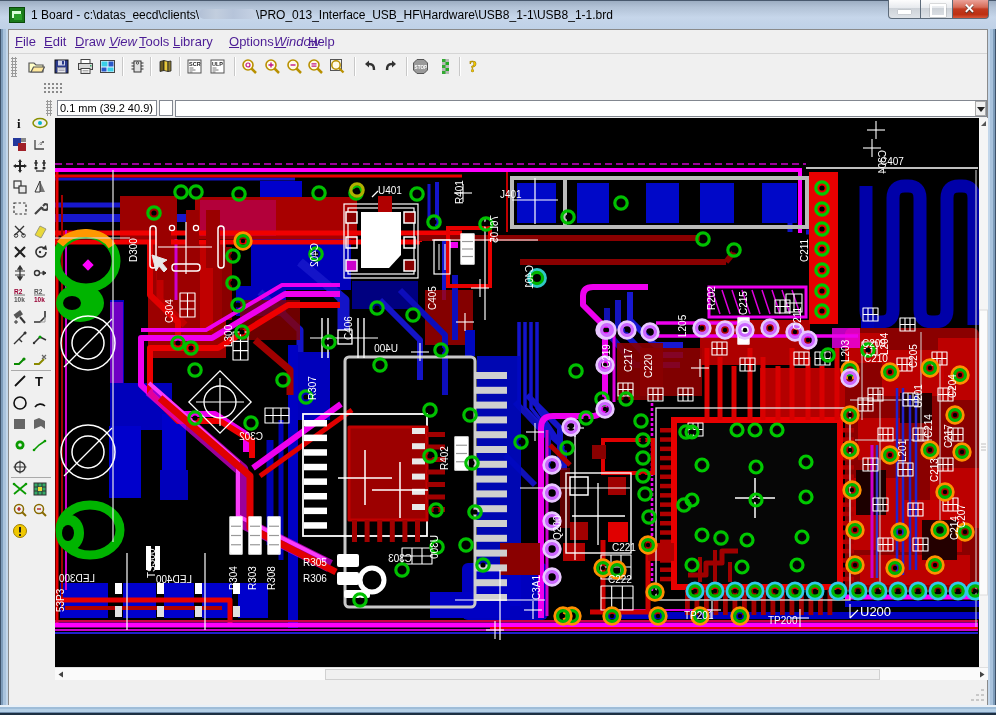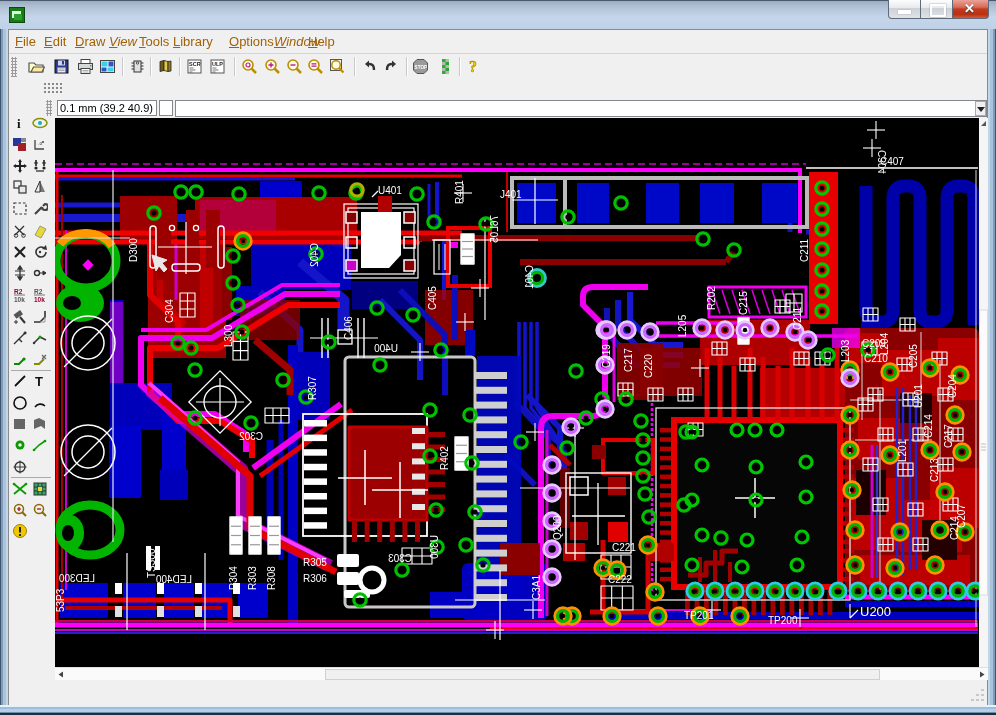--- a/index.html
+++ b/index.html
@@ -17,21 +17,21 @@
 #titletext{left:31px;top:8px;font-size:12px;color:#000;white-space:nowrap;}
 .wbtn{top:0px;height:19px;border:1px solid #5d6b7a;border-top:none;box-sizing:border-box;}
 #btnmin{left:888px;width:33px;background:linear-gradient(#fdfdfd 0%,#e6e9ed 45%,#cdd2d8 46%,#dfe3e8 100%);border-radius:0 0 0 4px;}
 #btnmax{left:920px;width:33px;background:linear-gradient(#fdfdfd 0%,#e6e9ed 45%,#cdd2d8 46%,#dfe3e8 100%);}
 #btnclose{left:952px;width:37px;background:linear-gradient(#eba198 0%,#d66b57 40%,#c23a20 50%,#bd3012 80%,#d8573a 100%);border-radius:0 0 4px 0;}
 #btnmin:before{content:"";position:absolute;left:9px;top:10px;width:13px;height:4px;background:#fff;box-shadow:0 0 1px #555;}
 #btnmax:before{content:"";position:absolute;left:9px;top:4px;width:12px;height:9px;border:2px solid #fff;box-shadow:0 0 1px #555;}
 #btnclose:before{content:"\2715";position:absolute;left:11px;top:1px;color:#fff;font-size:13px;font-weight:bold;text-shadow:0 1px 1px #333;}
 #client{left:8px;top:29px;width:980px;height:676px;background:#f0f0f0;border:1px solid #8a8a8a;box-sizing:border-box;}
 
-#menubar{left:9px;top:30px;width:978px;height:23px;background:#f0f0f0;border-bottom:1px solid #d5d5d5;font-size:13px;color:#a16207;}
+#menubar{left:9px;top:30px;width:978px;height:23px;background:#f0f0f0;border-bottom:1px solid #d5d5d5;font-size:13px;color:#4c1d95;}
 .mi{position:absolute;top:4px;}
 
 #toolbar{left:9px;top:54px;width:978px;height:26px;background:#f0f0f0;}
 .tsep{position:absolute;top:3px;width:1px;height:19px;background:#c8c8c8;border-right:1px solid #fff;}
 .grip{position:absolute;width:6px;height:20px;background-image:radial-gradient(circle,#9a9a9a 1px,transparent 1.2px);background-size:3px 3px;}
 .ticon{position:absolute;top:4px;width:17px;height:17px;}
 
 #row2{left:9px;top:80px;width:978px;height:18px;background:#f0f0f0;}
 #gridicon{left:42px;top:81px;width:20px;height:14px;background-image:radial-gradient(circle,#8a8a8a 1px,transparent 1.2px);background-size:4px 4px;background-position:1px 1px;}
 
@@ -51,20 +51,21 @@
 #hsb{left:55px;top:667px;width:933px;height:13px;background:#fafafa;border-top:1px solid #e0e0e0;box-sizing:border-box;}
 #hthumb{left:270px;top:1px;width:555px;height:11px;background:#f0f0f0;border:1px solid #d0d0d0;box-sizing:border-box;}
 #statusbar{left:9px;top:680px;width:978px;height:25px;background:#f0f0f0;}
 .u{text-decoration:underline;}
 </style>
 </head>
 <body>
 <div id="win">
   <div class="abs" id="titlebar"></div>
   <div class="abs" id="titleicon"></div>
+  <div class="abs" id="titletext">1 Board - c:\datas_eecd\clients\<span style="display:inline-block;width:57px;height:10px;background:linear-gradient(90deg,#b2c0d6,#c2cede 30%,#b6c4da 60%,#c6d2e4);border-radius:5px;"></span>\PRO_013_Interface_USB_HF\Hardware\USB8_1-1\USB8_1-1.brd</div>
   <div class="abs wbtn" id="btnmin"></div>
   <div class="abs wbtn" id="btnmax"></div>
   <div class="abs wbtn" id="btnclose"></div>
   <div class="abs" id="client"></div>
   <div class="abs" id="menubar">
     <span class="mi" style="left:6px;"><span class="u">F</span>ile</span>
     <span class="mi" style="left:35px;"><span class="u">E</span>dit</span>
     <span class="mi" style="left:66px;"><span class="u">D</span>raw</span>
     <span class="mi" style="left:100px;font-style:italic;"><span class="u">V</span>iew</span>
     <span class="mi" style="left:130px;text-align:right;"><span class="u">T</span>ools</span>

